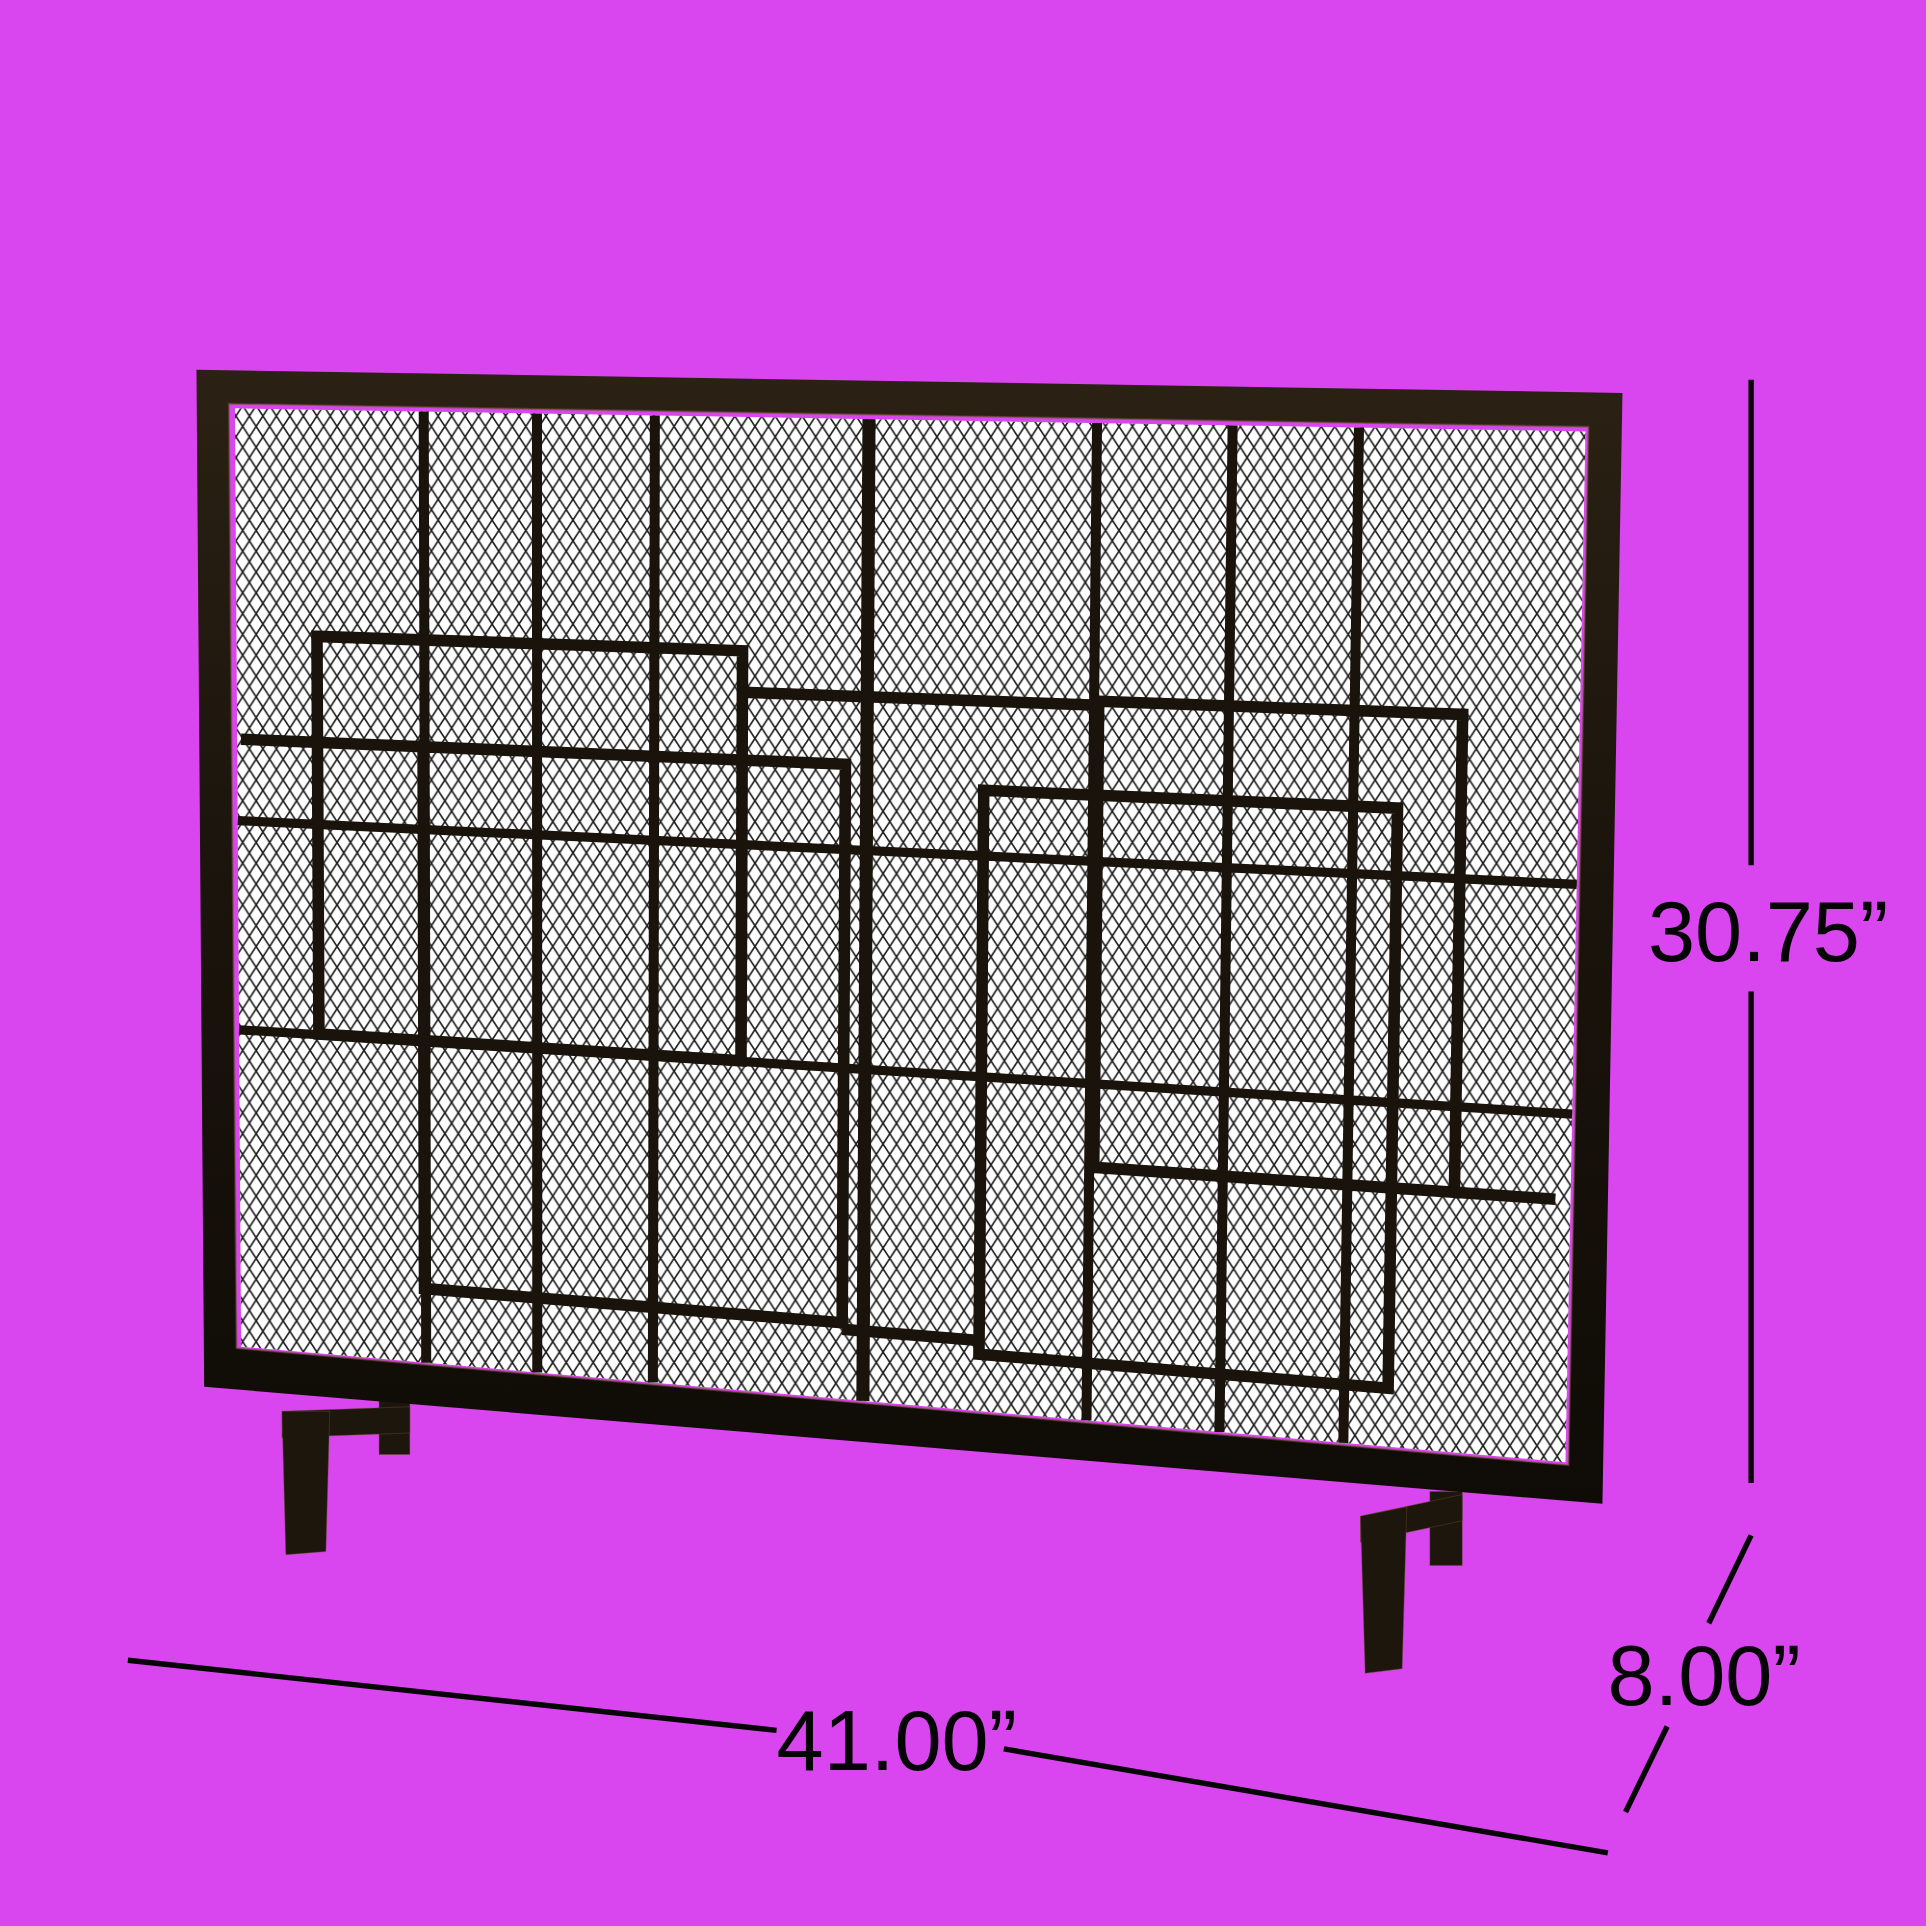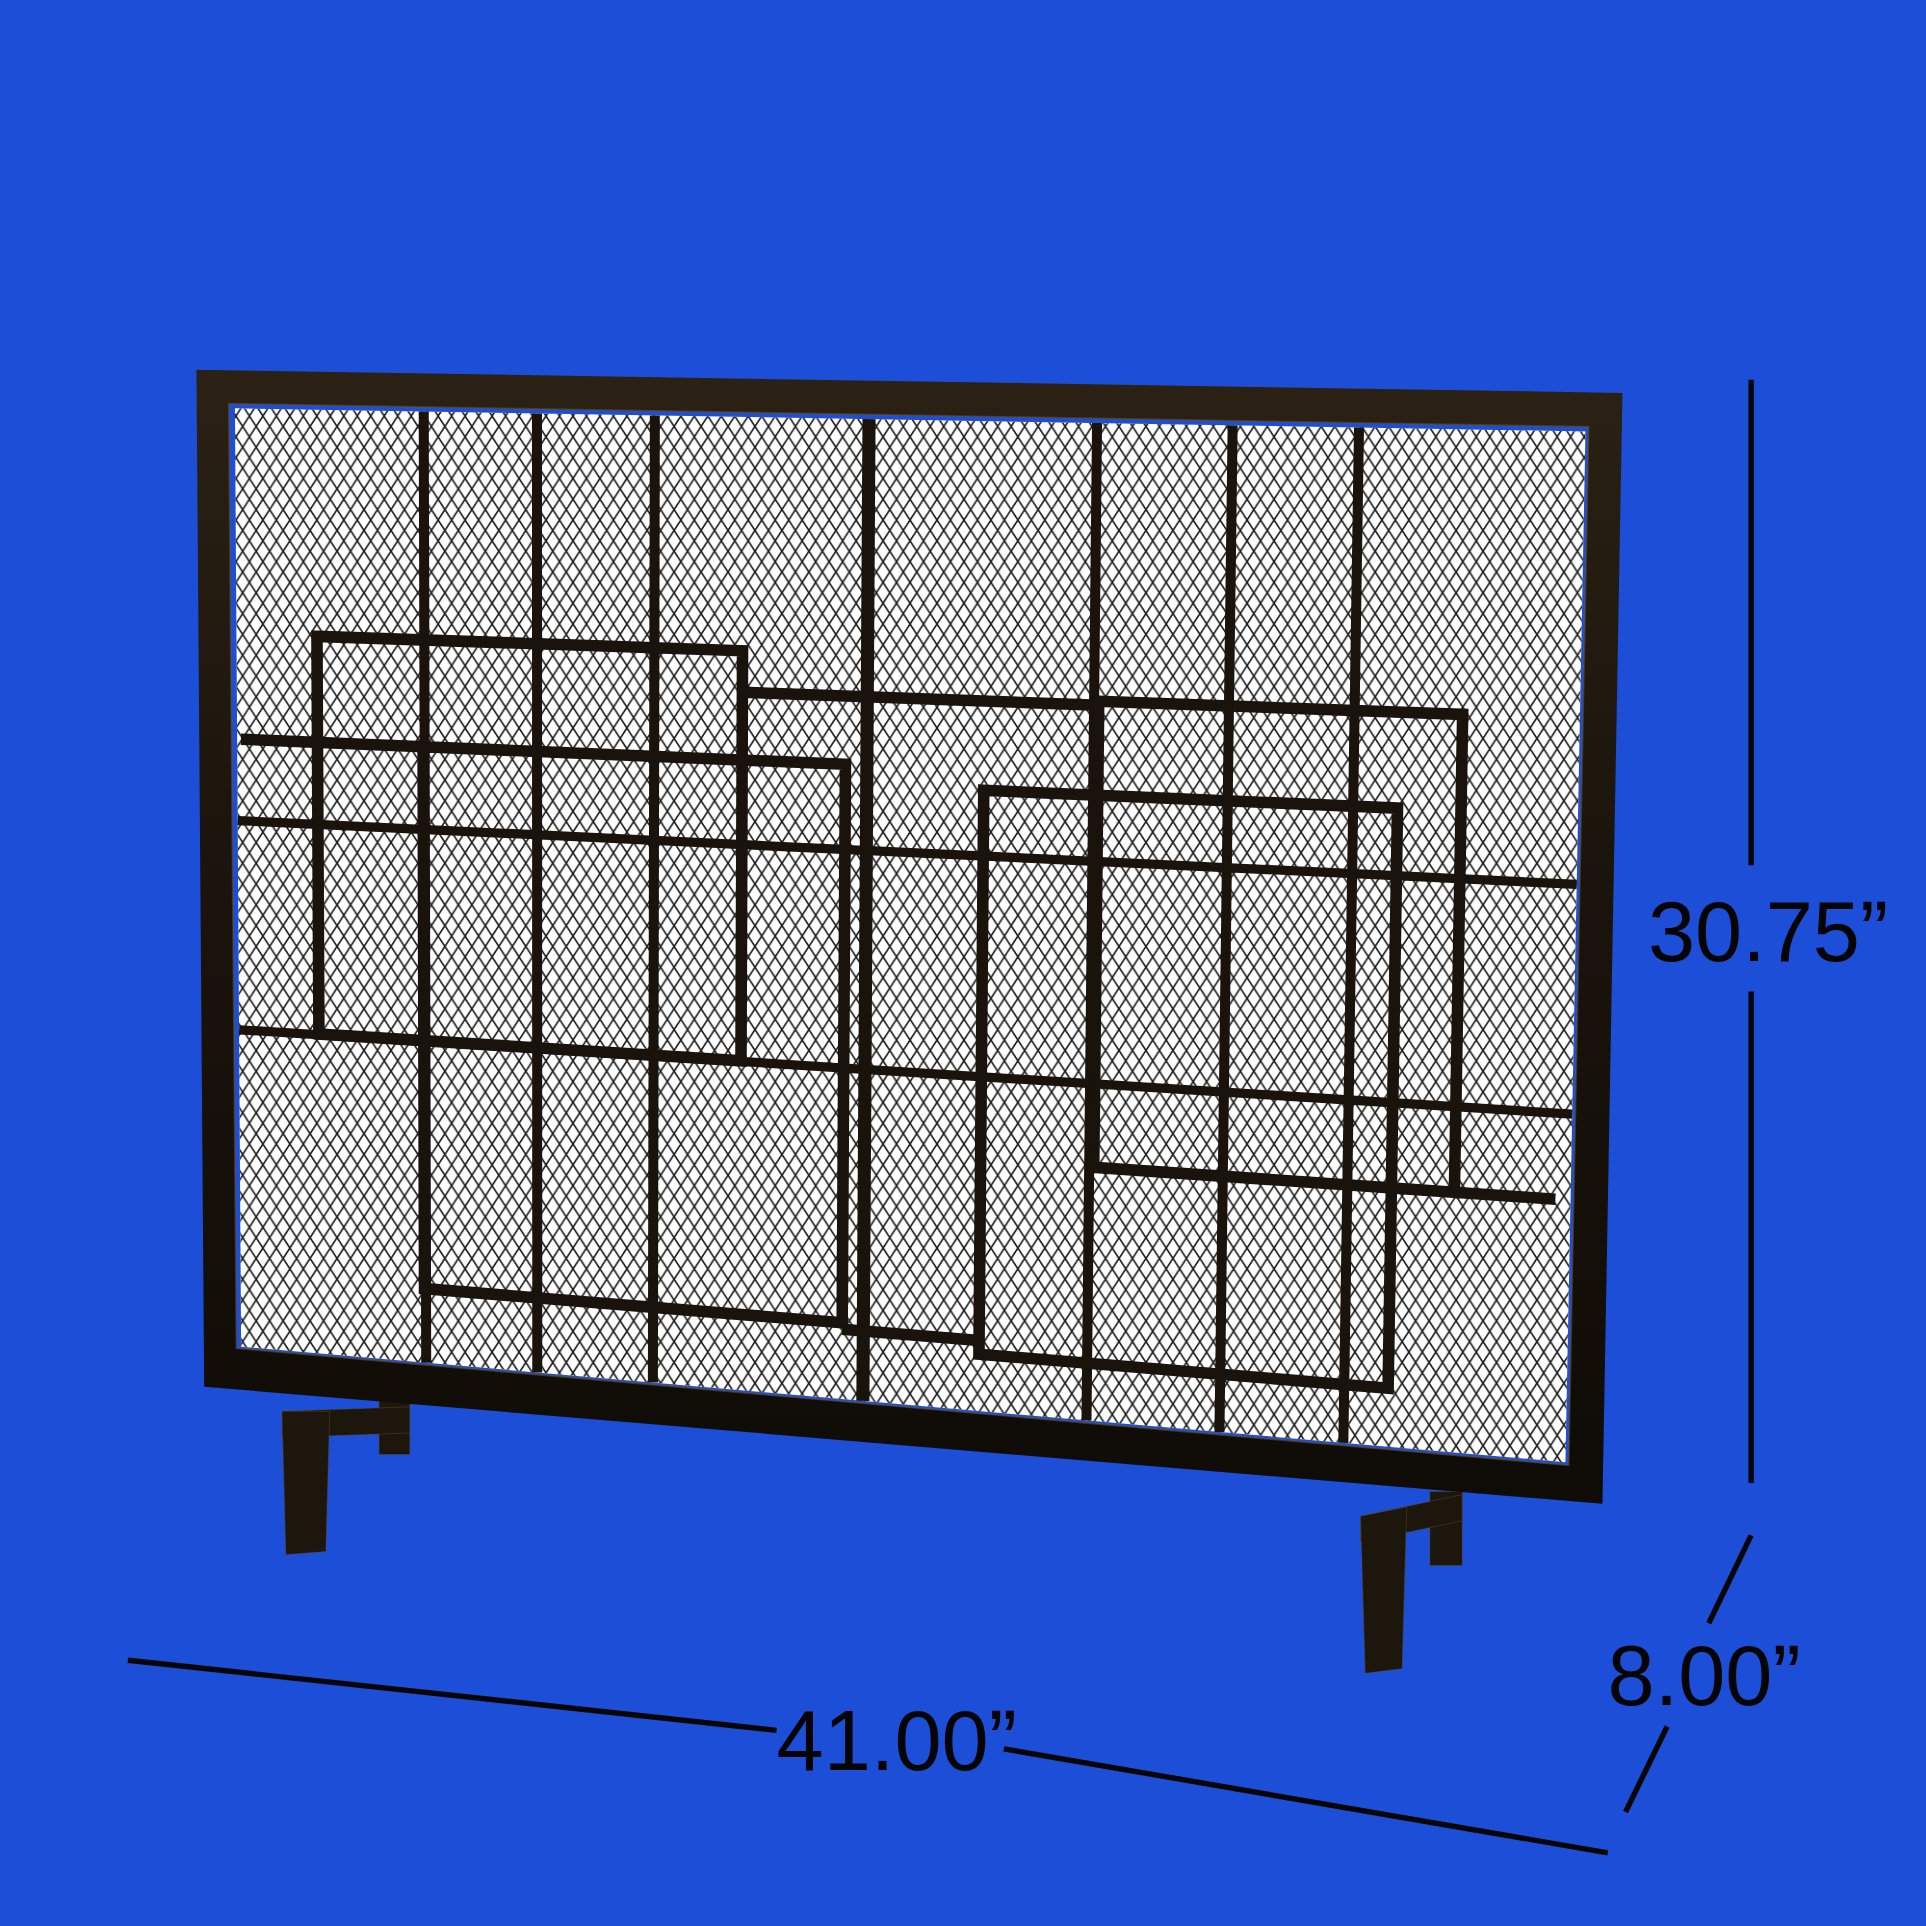--- a/index.html
+++ b/index.html
@@ -1,19 +1,19 @@
 <!DOCTYPE html>
 <html style="font-size:12.3px"><head>
 <meta charset="utf-8">
 <style>
   html,body{margin:0;padding:0;background:#ffffff;}
   .canvas{
     position:relative;
     width:1926px;height:1926px;
-    background:#1d4ed8;
+    background:#d946ef;
     font-family:"Liberation Sans",sans-serif;
     overflow:hidden;
   }
   svg{position:absolute;left:0;top:0;}
   .dim-label{
     font-family:"Liberation Sans",sans-serif;
     font-weight:400;
     letter-spacing:0px;
   }
 </style>

